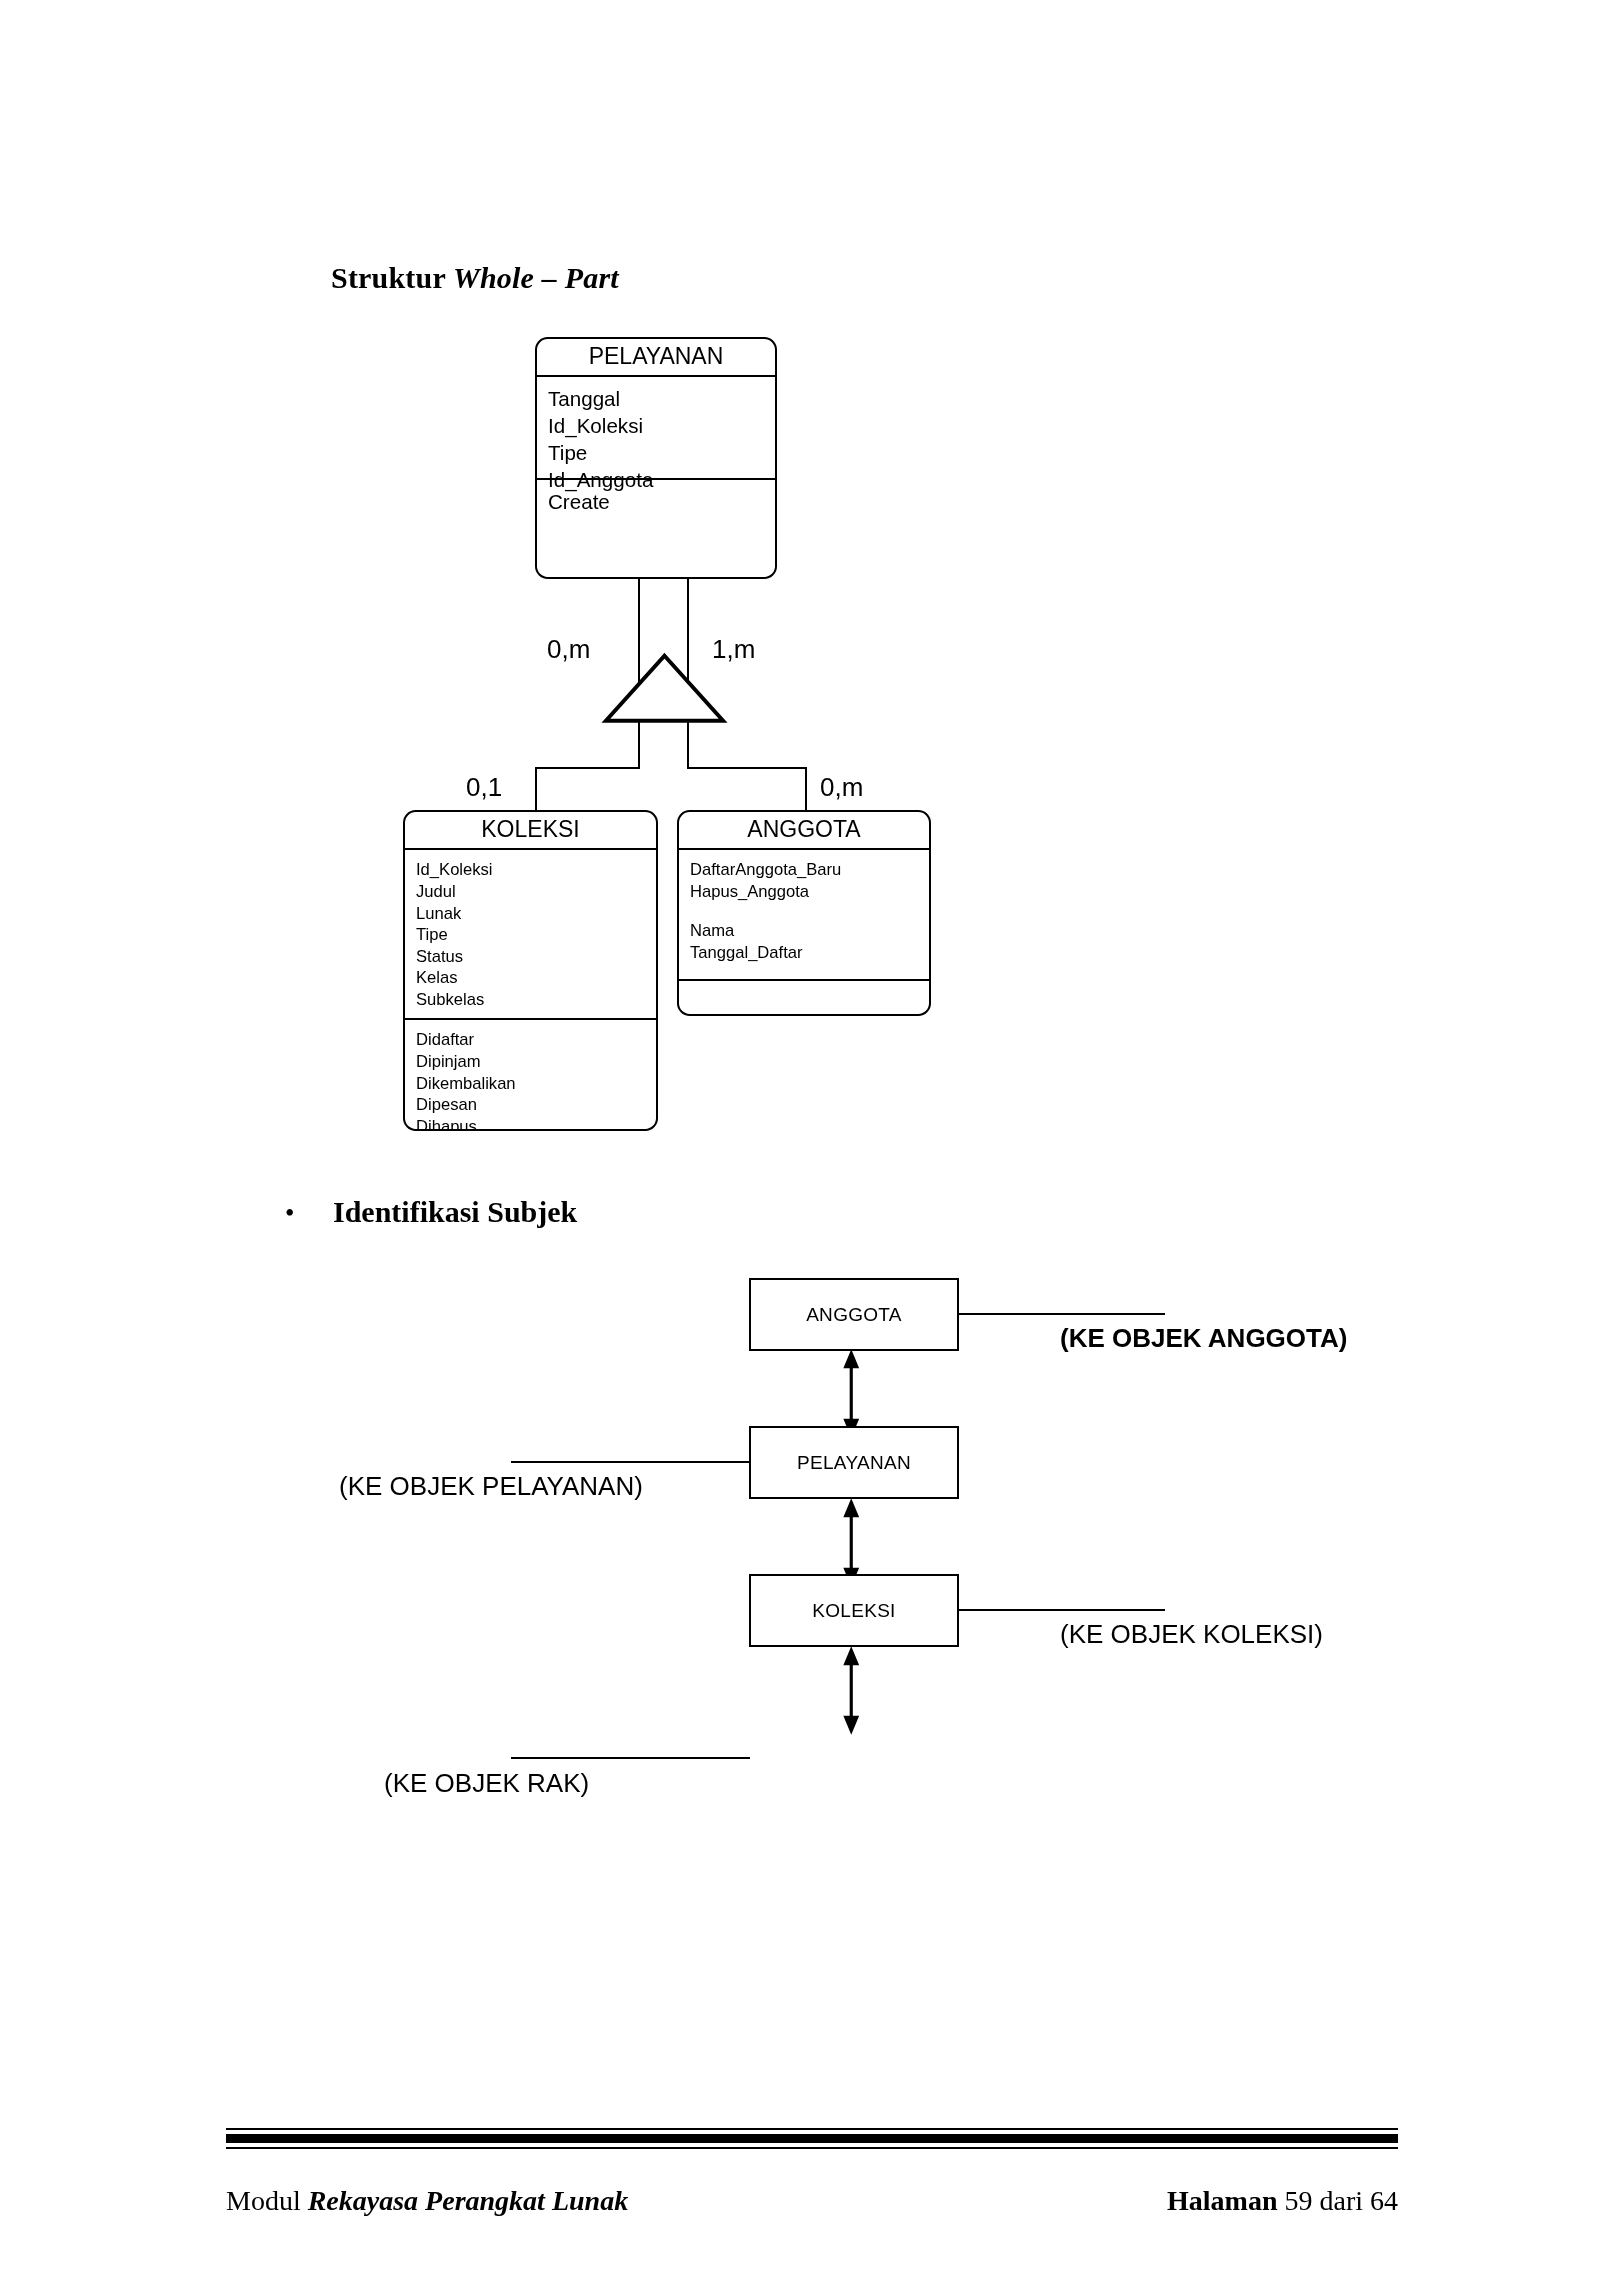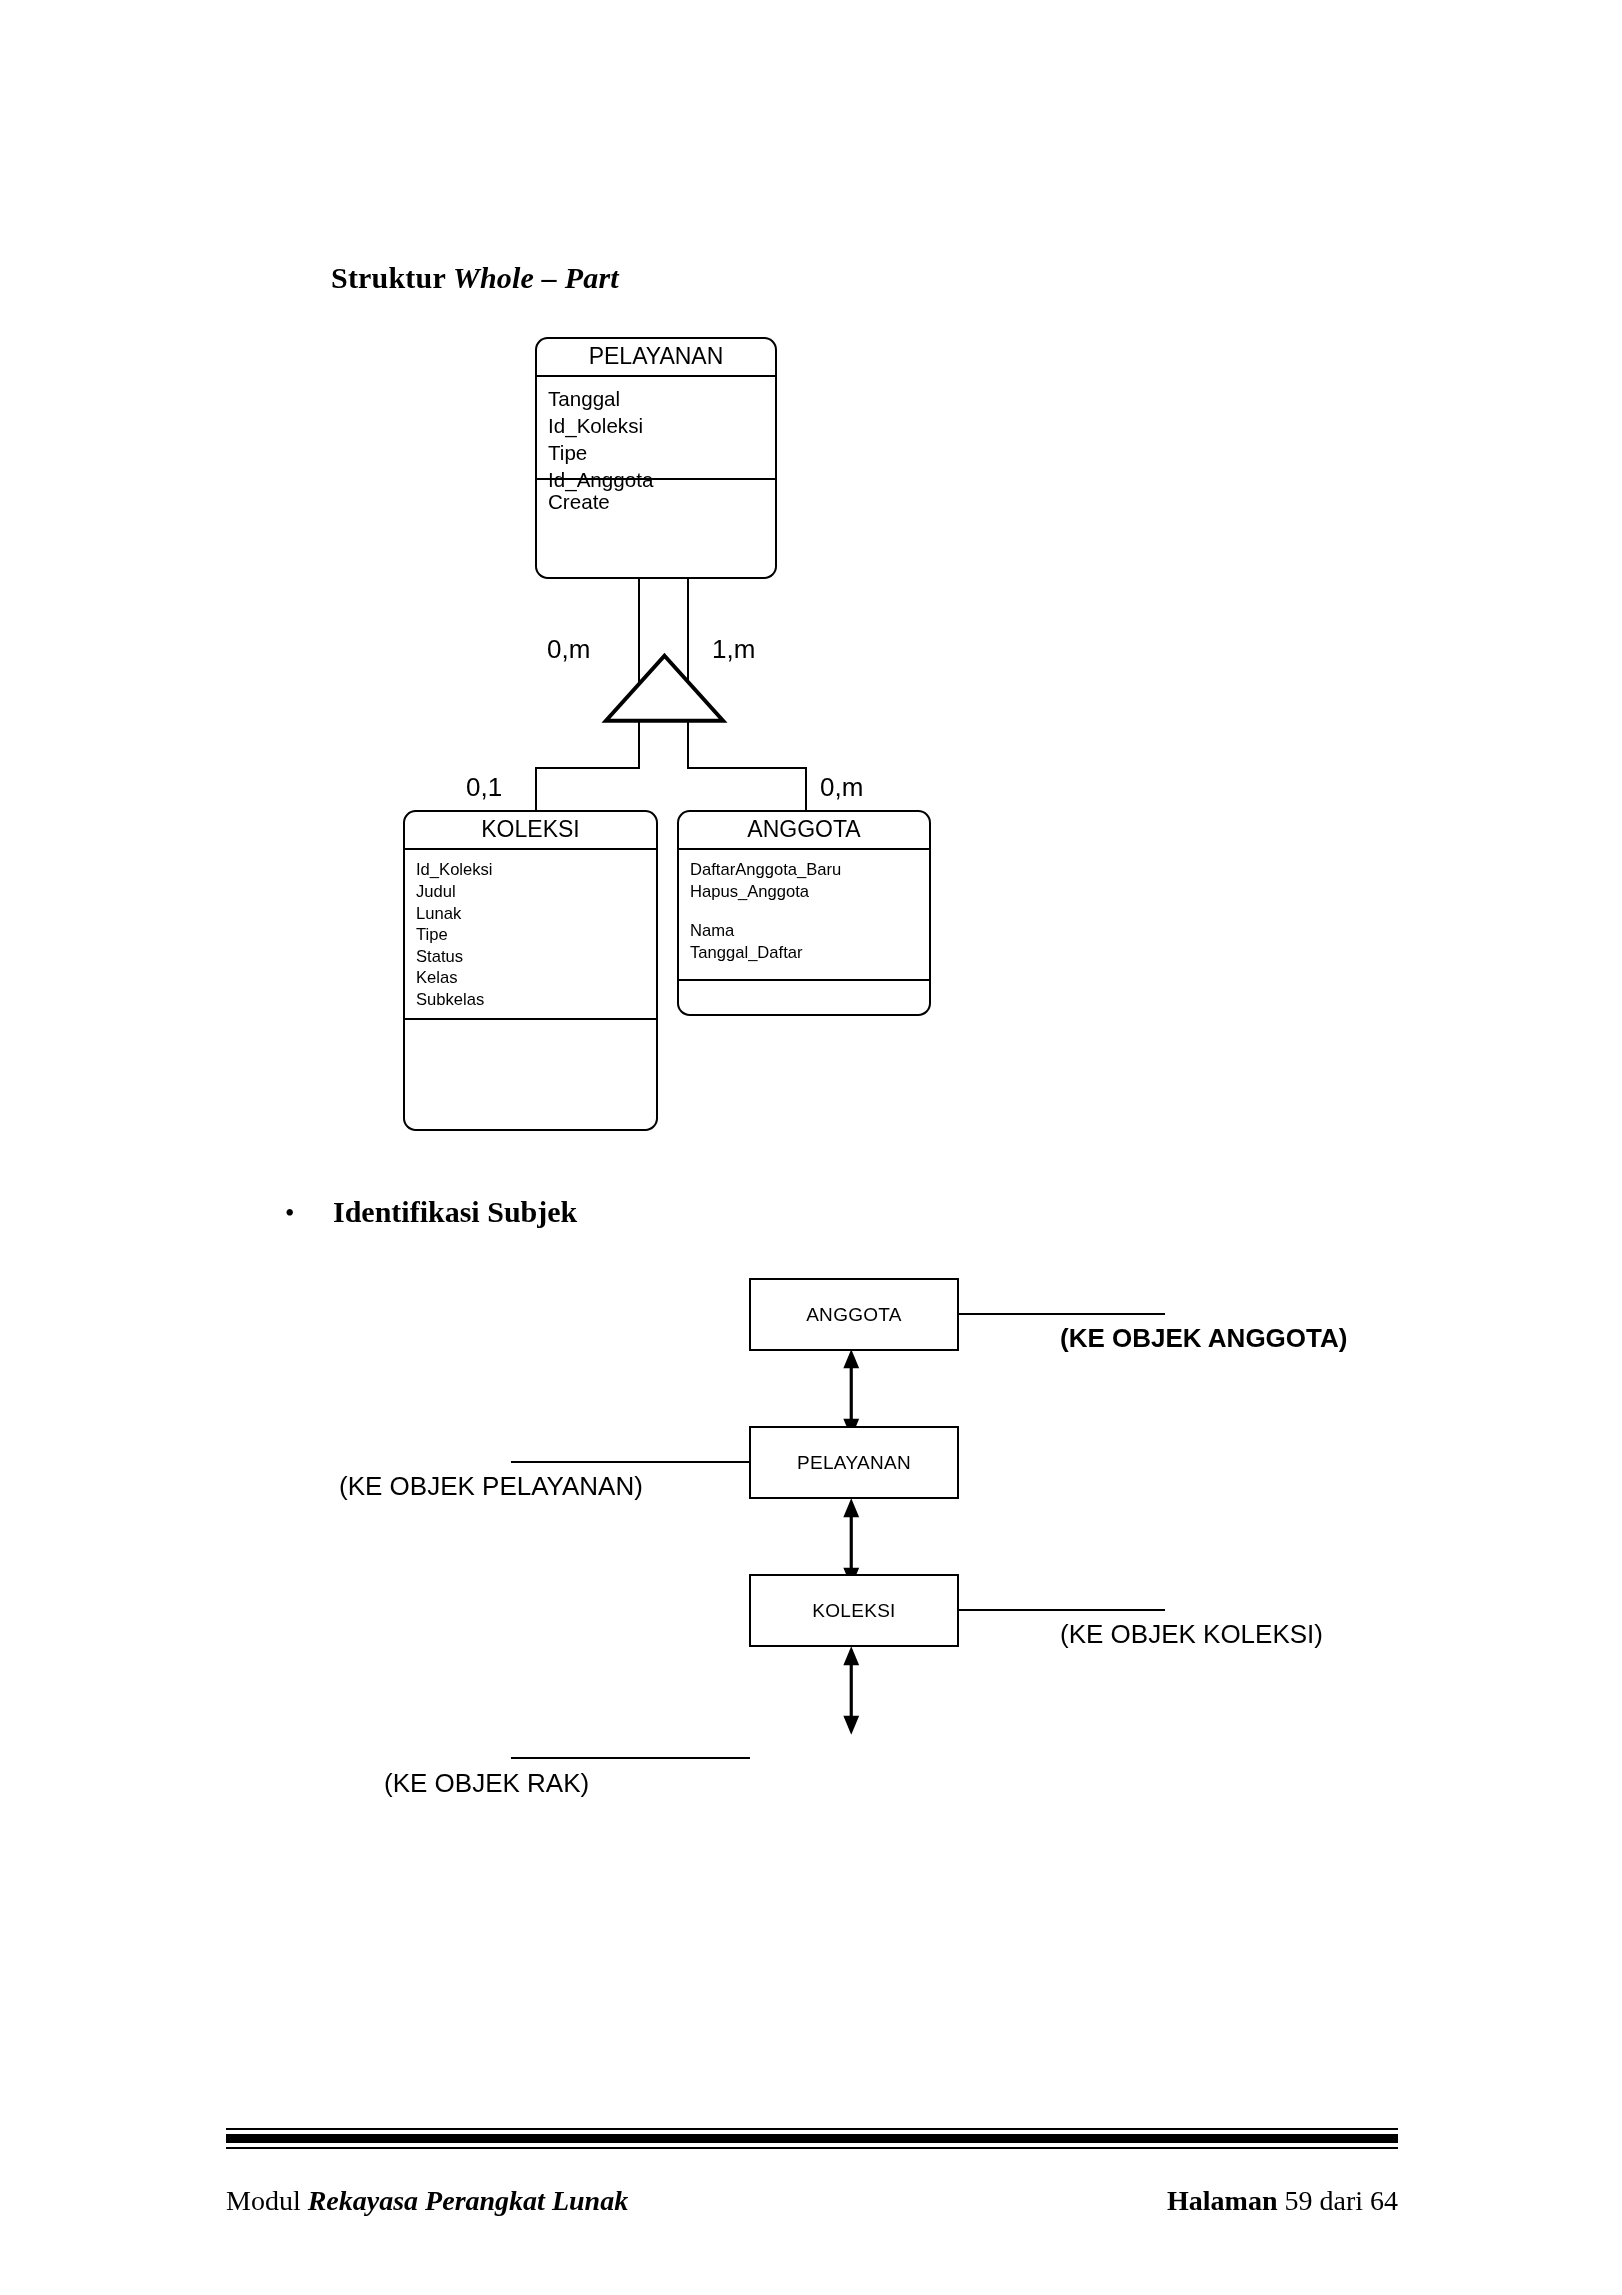--- a/index.html
+++ b/index.html
@@ -201,20 +201,27 @@
     <div class="cls-title">KOLEKSI</div>
     <div class="cls-sec divided small" style="height:170px;">
       <div class="item">Id_Koleksi</div>
       <div class="item">Judul</div>
       <div class="item">Lunak</div>
       <div class="item">Tipe</div>
       <div class="item">Status</div>
       <div class="item">Kelas</div>
       <div class="item">Subkelas</div>
     </div>
+    <div class="cls-sec small">
+      <div class="item">Didaftar</div>
+      <div class="item">Dipinjam</div>
+      <div class="item">Dikembalikan</div>
+      <div class="item">Dipesan</div>
+      <div class="item">Dihapus</div>
+    </div>
   </div>
 
   <div class="cls-box" style="left:677px; top:810px; width:254px; height:206px;">
     <div class="cls-title">ANGGOTA</div>
     <div class="cls-sec small">
       <div class="item">DaftarAnggota_Baru</div>
       <div class="item">Hapus_Anggota</div>
     </div>
     <div class="cls-sec divided small" style="height:70px;">
       <div class="item">Nama</div>

